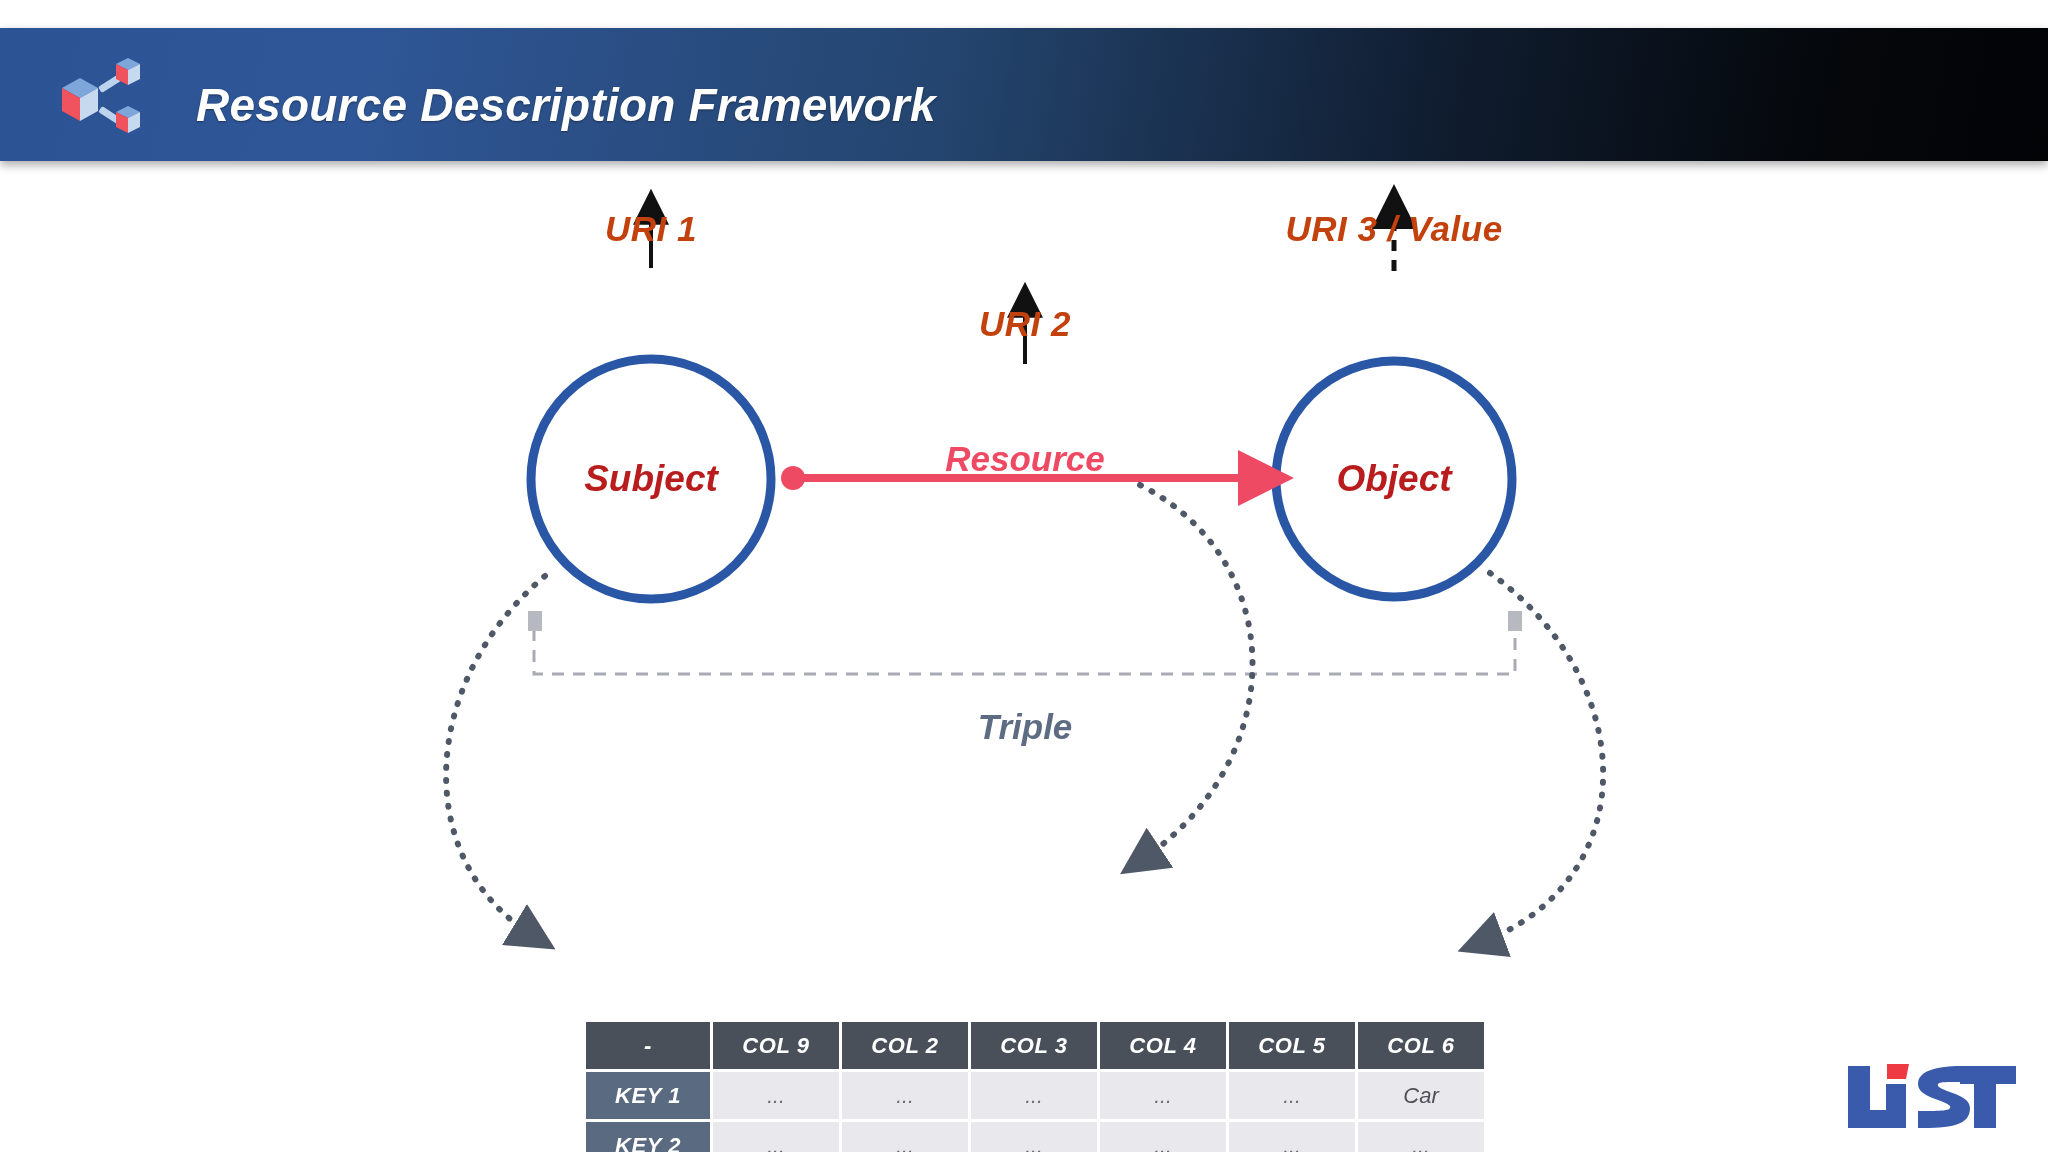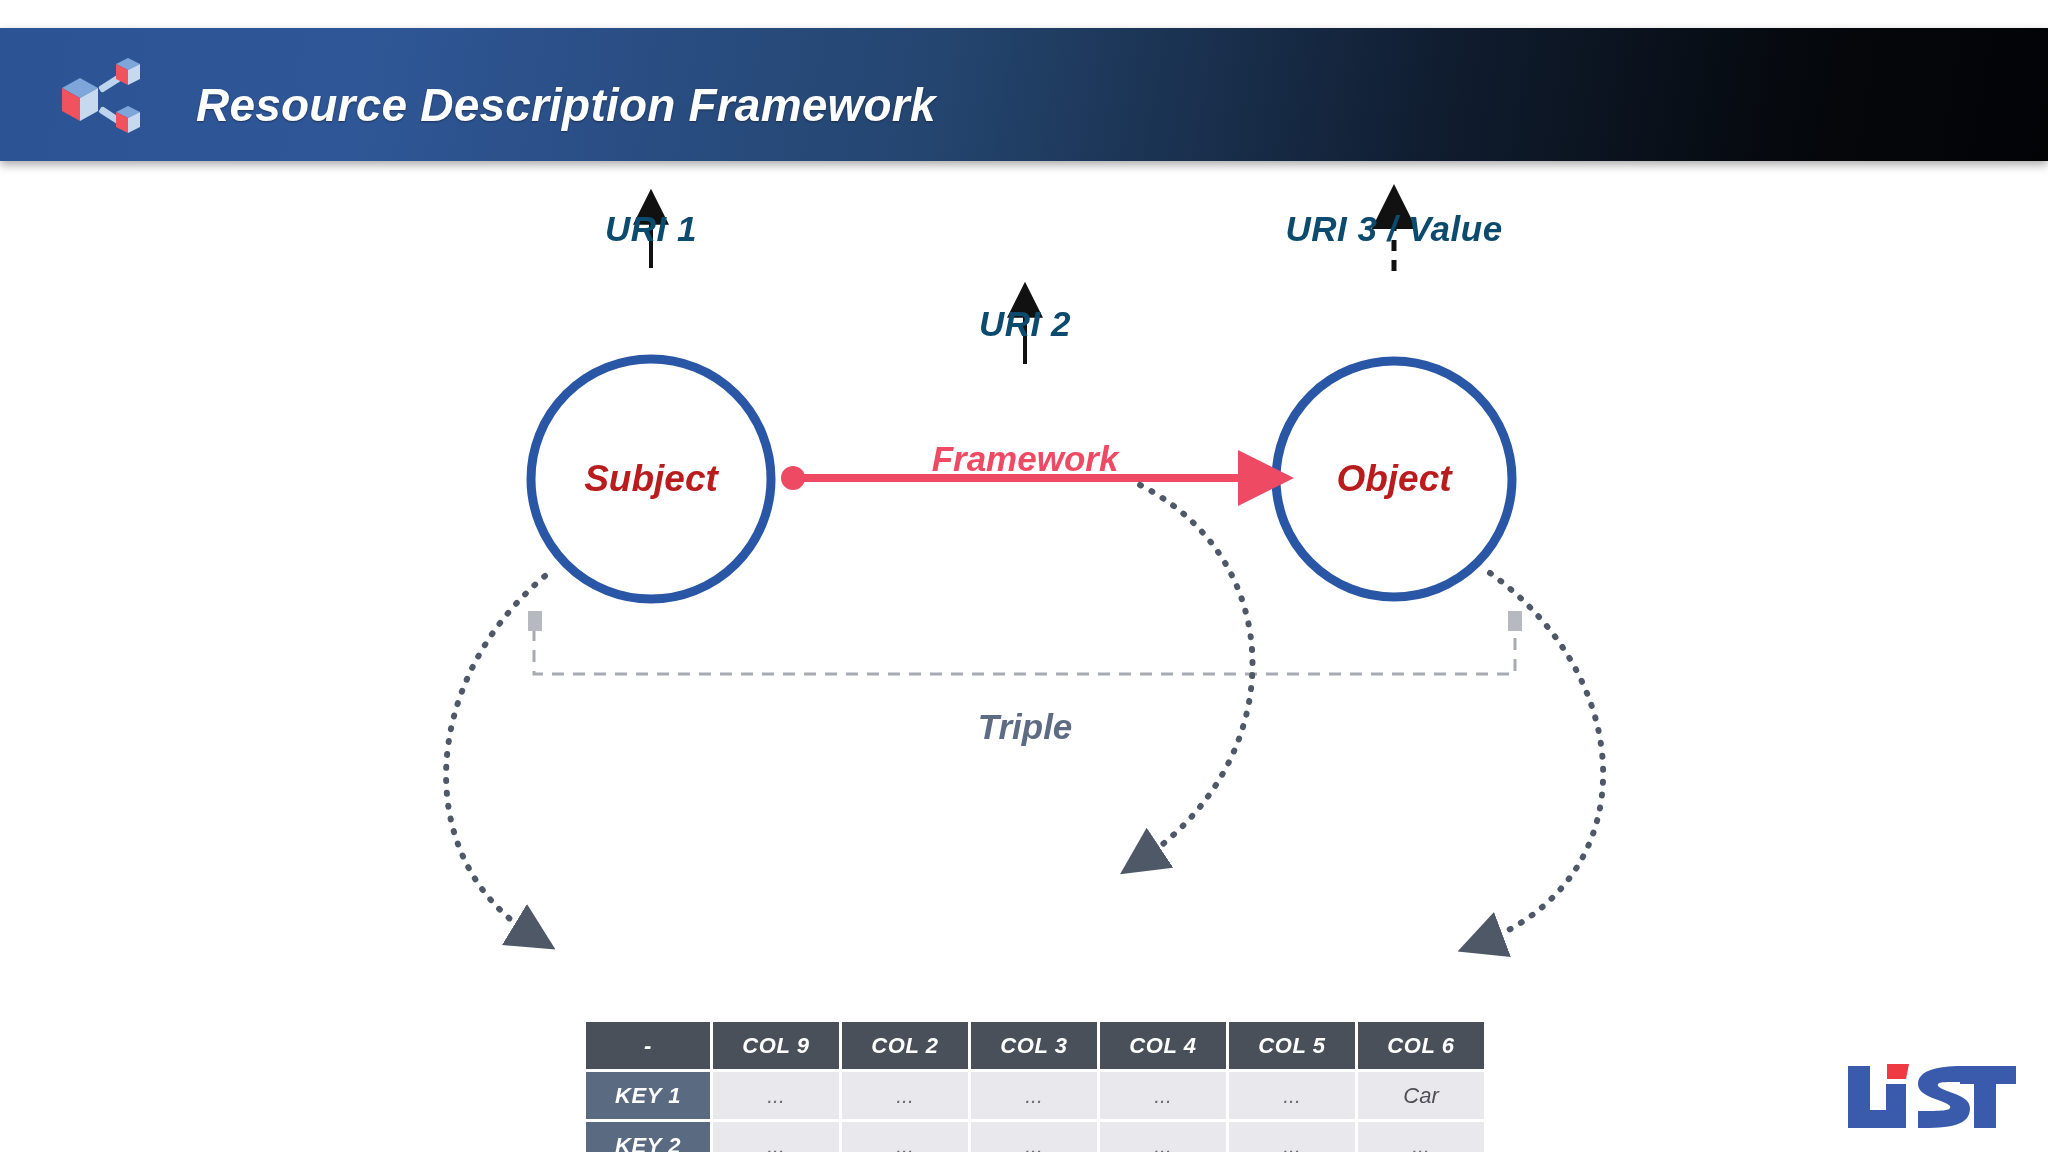--- a/index.html
+++ b/index.html
@@ -25,21 +25,21 @@
   
   #diagram{position:absolute;left:0;top:161px;width:2048px;height:991px;}
   #svgmain{position:absolute;left:0;top:0;width:2048px;height:991px;}
 
   .node-label{
     position:absolute;color:#b91c1c;font-weight:bold;font-size:37px;
     font-family:"Liberation Sans",sans-serif;text-align:center;
     white-space:nowrap;transform:translate(-50%,-50%);
   }
   .uri-label{
-    position:absolute;color:#0c4a6e;font-weight:bold;font-size:35px;
+    position:absolute;color:#c2410c;font-weight:bold;font-size:35px;
     font-family:"Liberation Sans",sans-serif;white-space:nowrap;
     transform:translate(-50%,-50%);letter-spacing:.5px;
   }
   #predicate-label{
     position:absolute;color:#ef4a63;font-weight:bold;font-size:35px;
     font-family:"Liberation Sans",sans-serif;white-space:nowrap;
     transform:translate(-50%,-50%);
   }
   #triple-label{
     position:absolute;color:#5d6b83;font-weight:bold;font-size:35px;
@@ -138,21 +138,21 @@
       <path d="M1490,412 C1640,520 1645,720 1480,782" fill="none" stroke="#4f5867" stroke-width="6" stroke-dasharray="1 12" stroke-linecap="round" marker-end="url(#arrowGrey)"></path>
     </svg>
 
     <div class="uri-label" style="left:651px;top:68px;">URI 1</div>
     <div class="uri-label" style="left:1025px;top:163px;text-align:center;">URI 2</div>
     <div class="uri-label" style="left:1394px;top:68px;">URI 3 / Value</div>
 
     <div class="node-label" style="left:651px;top:318px;">Subject</div>
     <div class="node-label" style="left:1394px;top:318px;">Object</div>
 
-    <div id="predicate-label" style="left:1025px;top:298px;">Framework</div>
+    <div id="predicate-label" style="left:1025px;top:298px;">Resource</div>
 
     <div id="triple-label" style="left:1025px;top:546px;">Triple</div>
 
     <table id="rdf-table">
       <thead>
         <tr>
           <th class="corner">-</th>
           <th class="colhead">COL 9</th>
           <th class="colhead">COL 2</th>
           <th class="colhead">COL 3</th>

